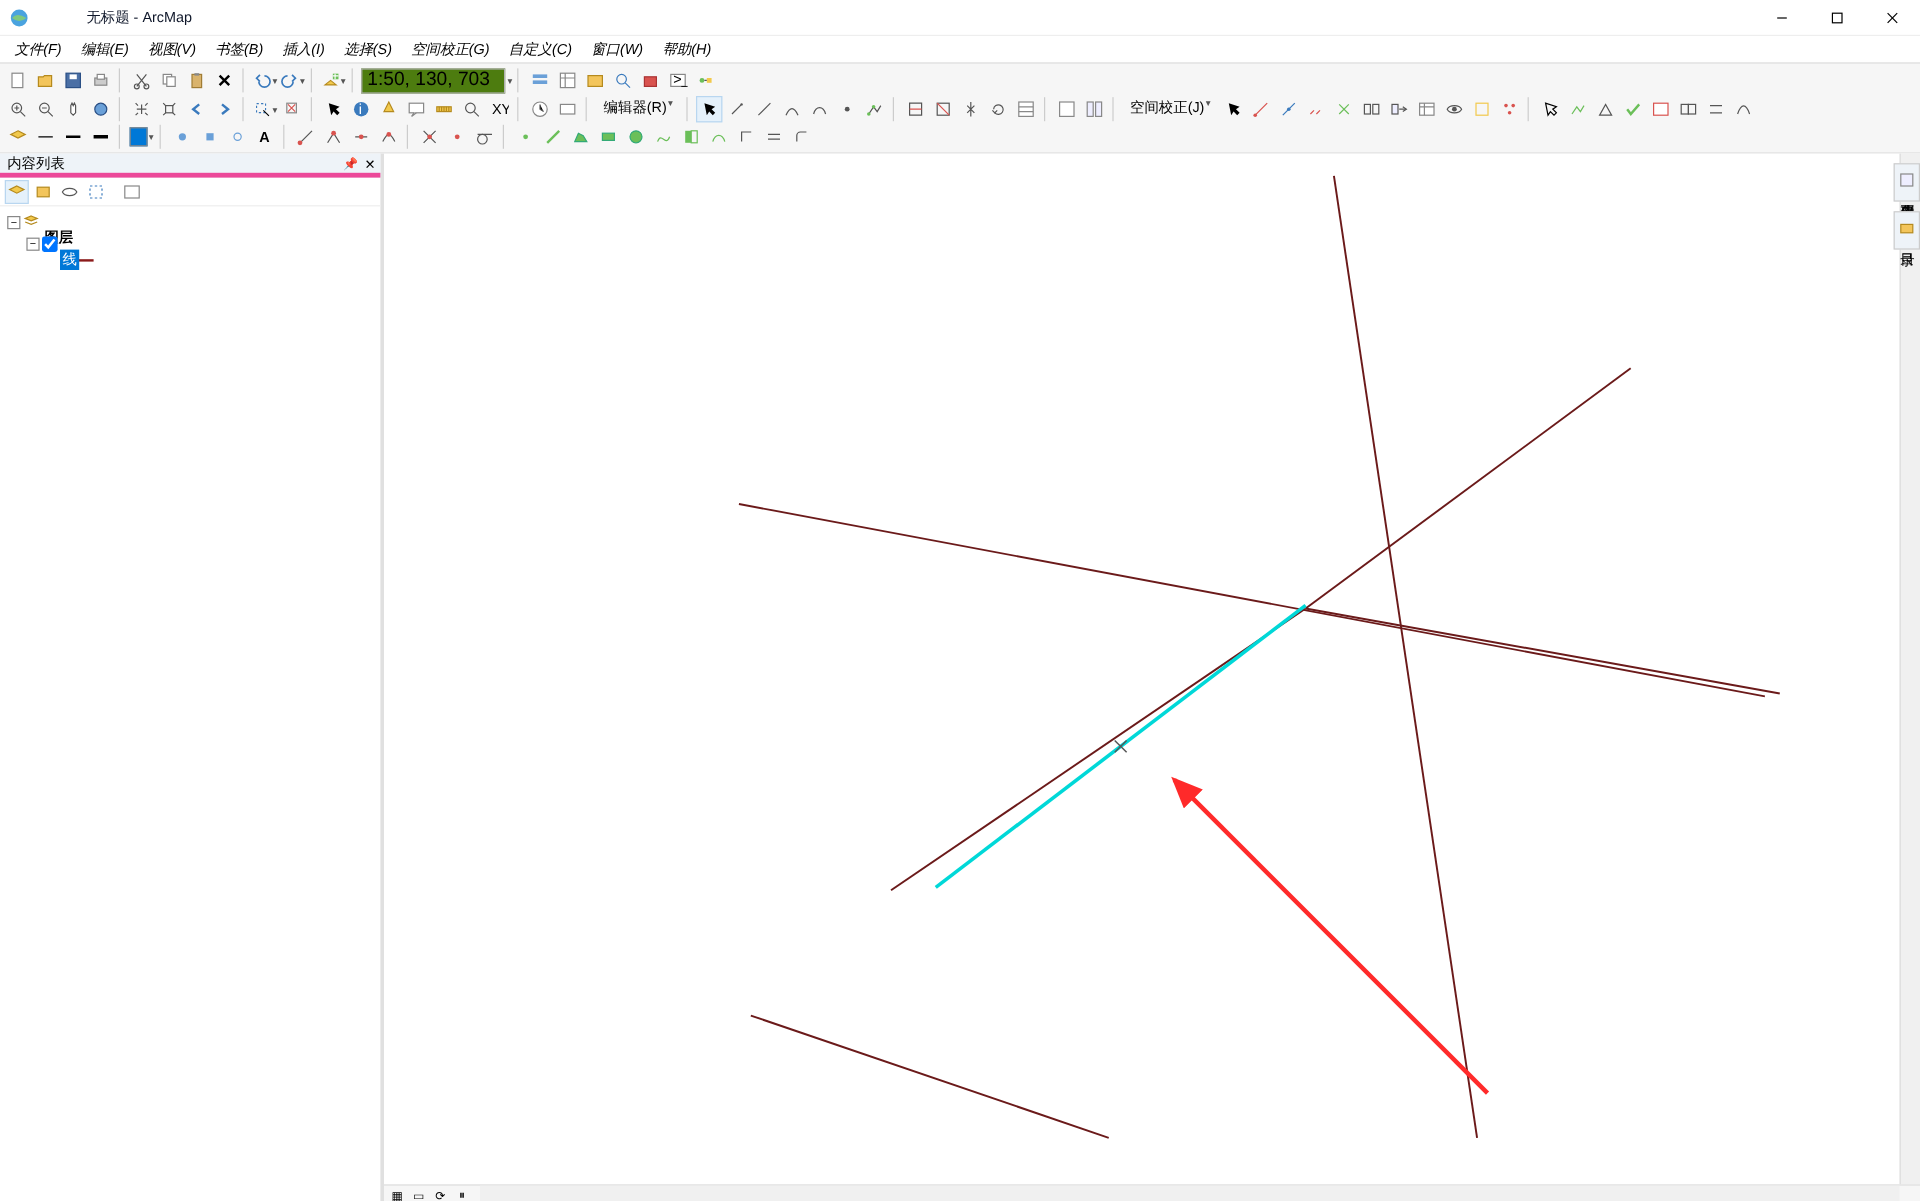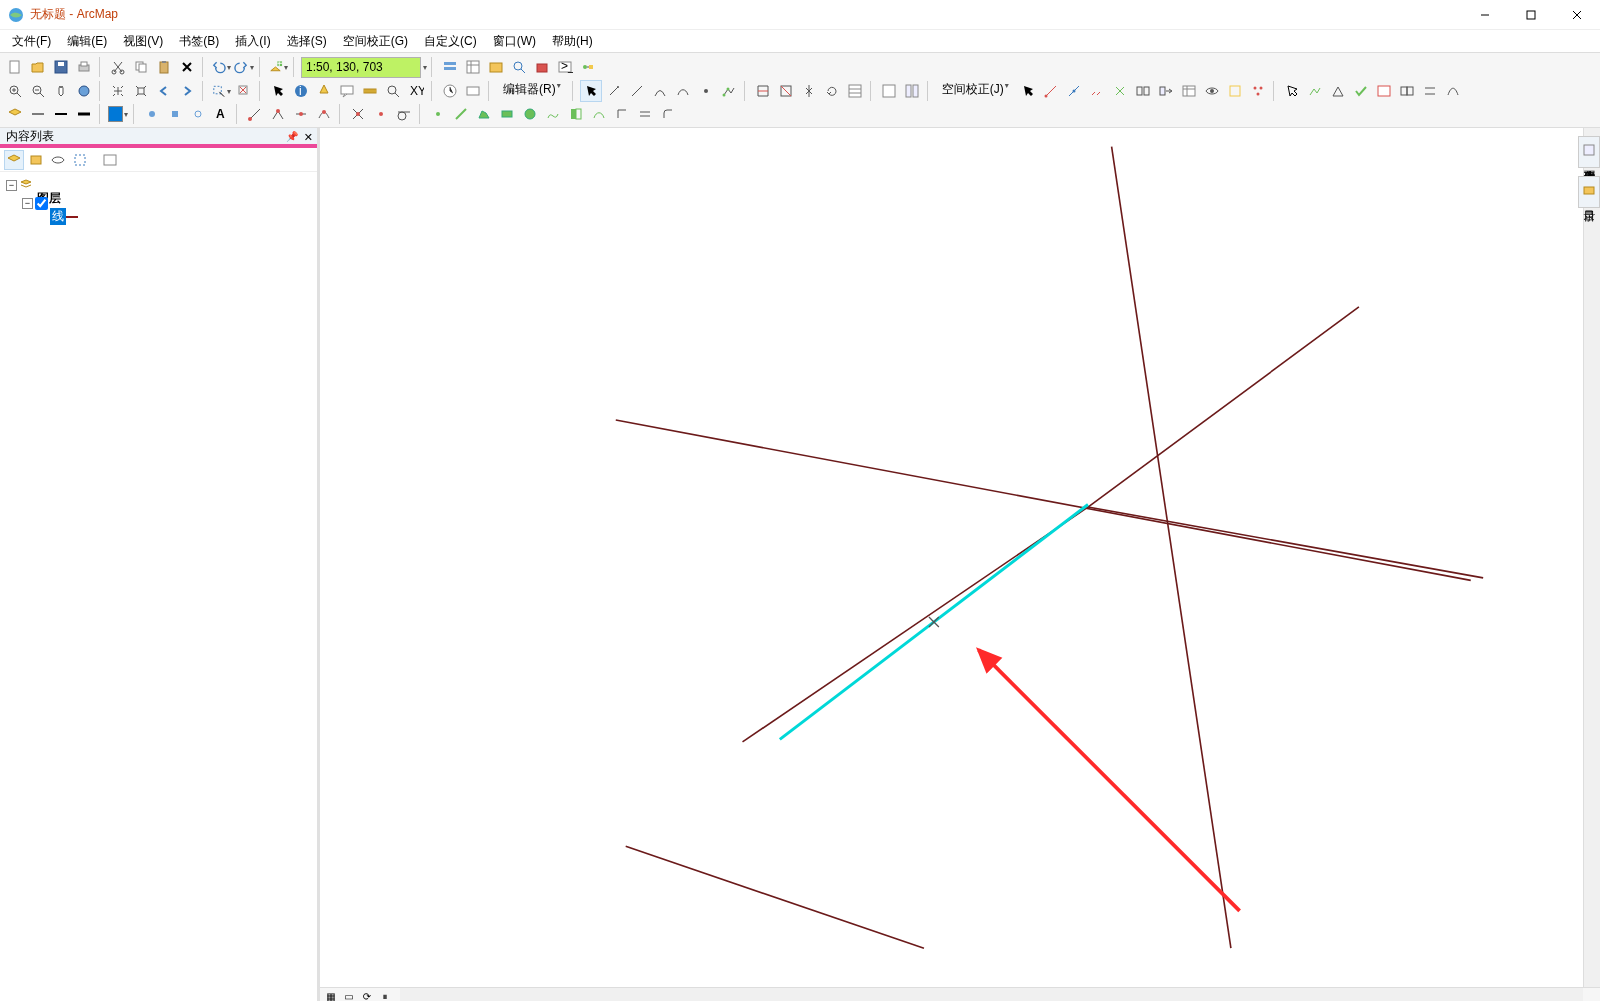--- a/index.html
+++ b/index.html
@@ -1,33 +1,33 @@
 <!DOCTYPE html>
 <html><head>
 <meta charset="utf-8">
 <style>
 * { box-sizing: border-box; margin: 0; padding: 0; font-family: "Microsoft YaHei", "Segoe UI", Tahoma, sans-serif; font-size: 12px; }
 body { background: #fff; width: 1600px; height: 1001px; overflow: hidden; position: relative; }
 
 .titlebar { height: 30px; display: flex; align-items: center; padding: 0 0 0 8px; background: #fff; border-bottom: 1px solid #eee; }
 .titlebar .app-icon { width: 16px; height: 16px; margin-right: 6px; }
-.titlebar .title-text { flex: 0 0 auto; color: #c2410c; }
+.titlebar .title-text { flex: 0 0 auto; color: #0f172a; margin-left: 42px; }
 .titlebar .spacer { flex: 1; }
 .titlebar .winbtn { width: 46px; height: 30px; display: flex; align-items: center; justify-content: center; color: #000; }
 
-.menubar { height: 22px; display: flex; align-items: center; padding: 0 4px; background: #fff; }
+.menubar { height: 22px; display: flex; align-items: center; padding: 0 4px; background: #fff; font-style: italic; }
 .menubar .menu-item { padding: 2px 8px; cursor: default; }
 
 .toolbars { background: #f6f6f6; border-top: 1px solid #ddd; border-bottom: 1px solid #ddd; padding: 2px 4px; }
 .toolbar-row { display: flex; align-items: center; height: 24px; gap: 1px; flex-wrap: nowrap; }
 .tbtn { width: 22px; height: 22px; display: flex; align-items: center; justify-content: center; border: 1px solid transparent; background: transparent; cursor: default; position: relative; }
 .tbtn svg { width: 16px; height: 16px; }
 .tsep { width: 4px; height: 20px; border-left: 1px solid #ccc; margin: 0 3px; }
 .drop-arrow { font-size: 8px; margin-left: 1px; color: #555; }
-.scale-combo { height: 21px; width: 120px; border: 1px solid #b1b1b1; background: #bef264; padding: 0 4px; font-size: 12px; }
+.scale-combo { height: 21px; width: 120px; border: 1px solid #b1b1b1; background: #4d7c0f; padding: 0 4px; font-size: 16px; }
 .text-btn { height: 22px; padding: 0 6px; display: flex; border: 1px solid transparent; }
 .color-swatch { width: 30px; height: 16px; background: #0078d7; border: 1px solid #888; }
 
 .workspace { display: flex; height: calc(1001px - 30px - 22px - 52px - 20px); position: relative; }
 .toc { width: 320px; border-right: 3px solid #e0e0e0; display: flex; flex-direction: column; background: #fff; }
 .toc-title { height: 20px; background: #eef3f8; border-bottom: 4px solid #ec4899; display: flex; align-items: center; padding: 0 6px; font-size: 12px; position: relative; }
 .toc-title .pin { position: absolute; right: 18px; top: 3px; font-size: 10px; }
 .toc-title .close { position: absolute; right: 4px; top: 3px; font-size: 11px; }
 .toc-buttons { height: 24px; display: flex; align-items: center; gap: 2px; padding: 2px 4px; border-bottom: 1px solid #eee; }
 .toc-buttons .tbtn { width: 20px; height: 20px; }

